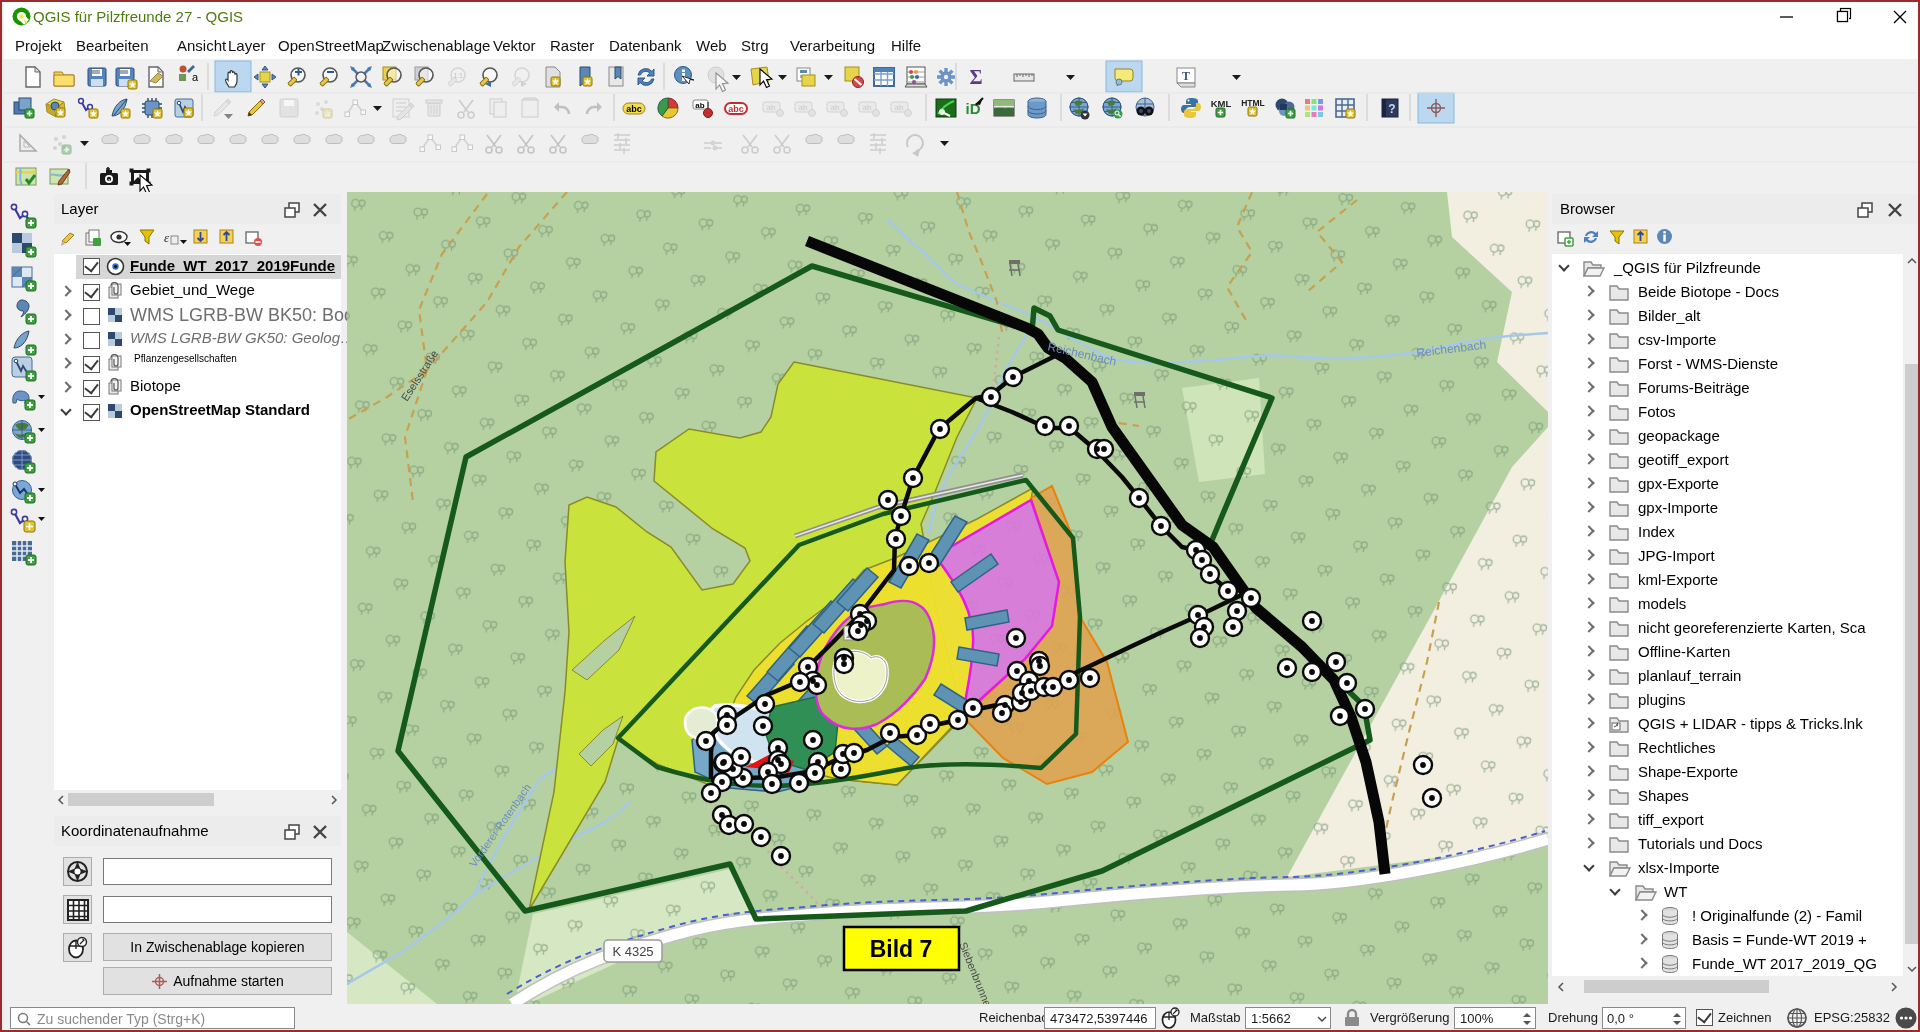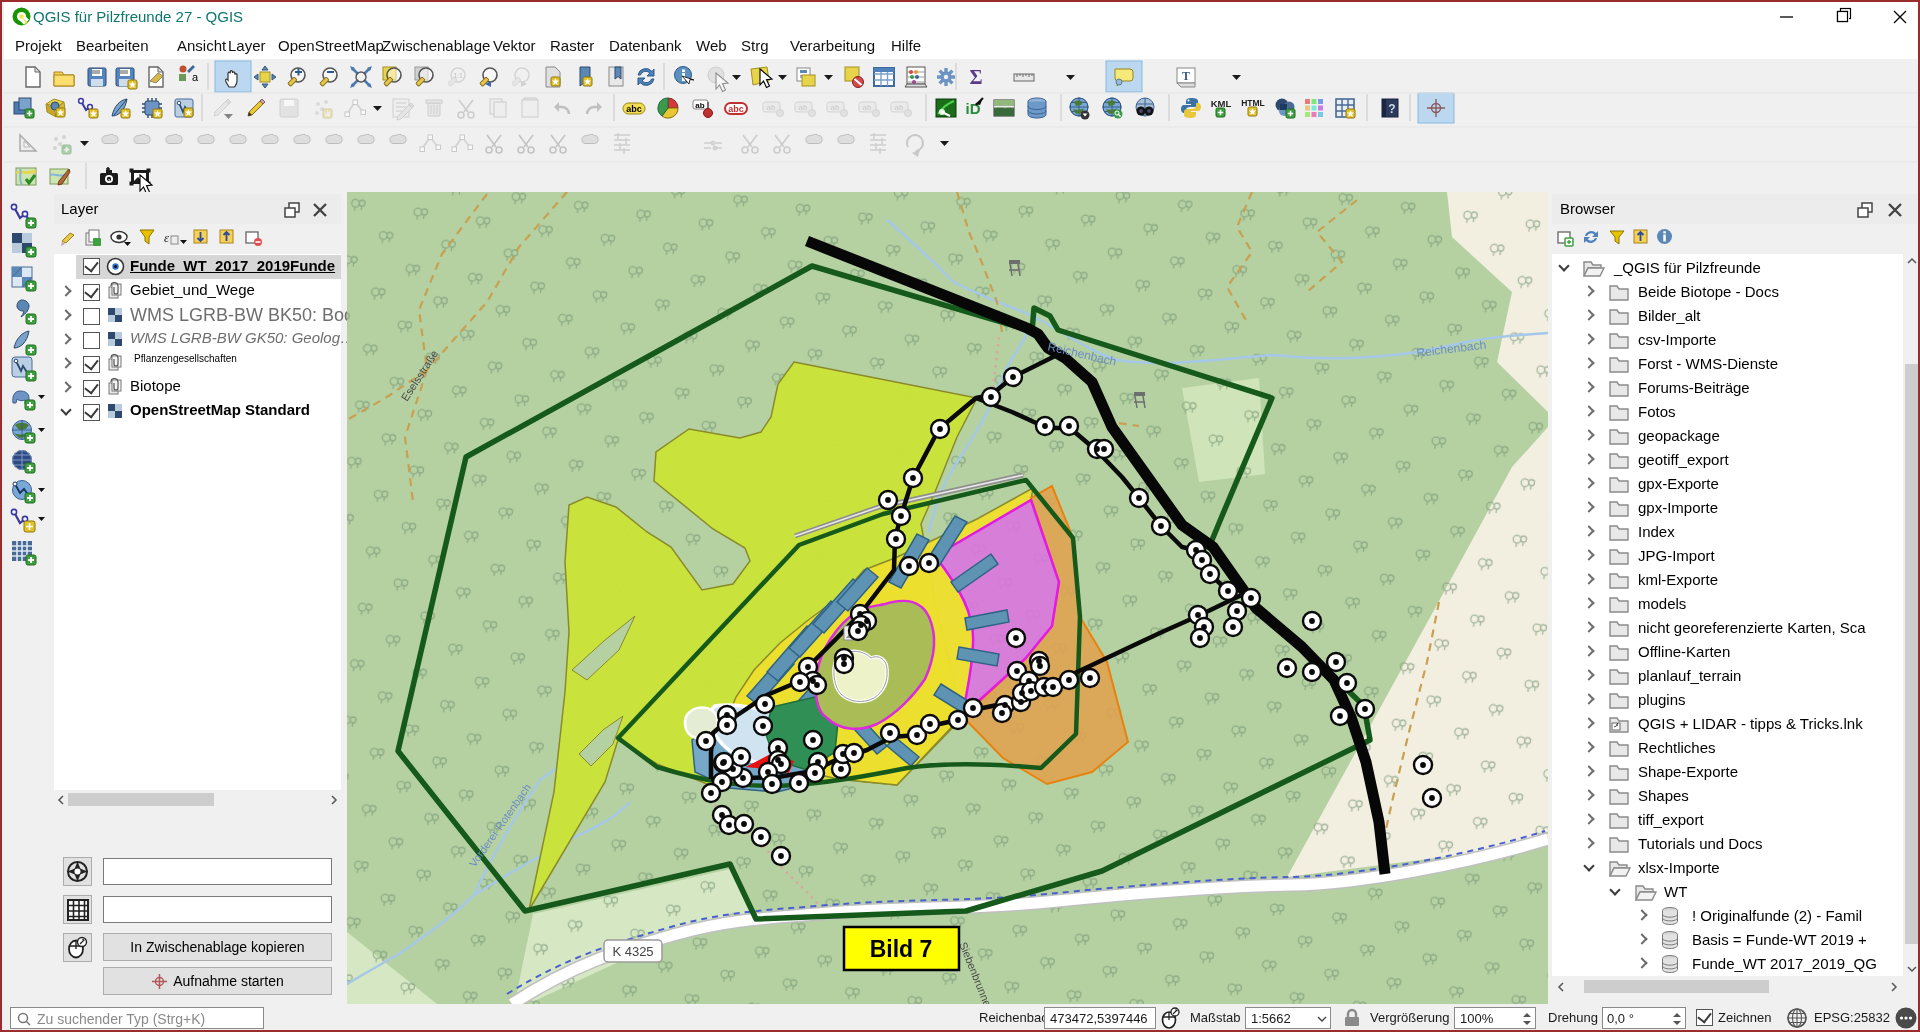--- a/index.html
+++ b/index.html
@@ -1,20 +1,20 @@
 <!DOCTYPE html>
 <html><head>
 <meta charset="utf-8">
 <style>
   * { margin:0; padding:0; box-sizing:border-box; }
   html,body { width:1920px; height:1032px; overflow:hidden; font-family:"Liberation Sans",sans-serif; }
   body { background:#f0f0f0; border:2px solid #9c2b2b; position:relative; }
   .abs { position:absolute; } span.abs { white-space:nowrap; }
   #titlebar { left:2px; top:0; width:1916px; height:29px; background:#ffffff; }
-  #titlebar .title { position:absolute; left:29px; top:6px; font-size:15px; color:#0f766e; }
+  #titlebar .title { position:absolute; left:29px; top:6px; font-size:15px; color:#4d7c0f; }
   #menubar { left:2px; top:29px; width:1916px; height:28px; background:#ffffff; }
   #menubar span { position:absolute; top:6px; font-size:15px; color:#111; }
   #toolbars { left:2px; top:57px; width:1916px; height:133px; background:#f0f0f0; }
   .panel-h { background:#ececec; font-size:15px; color:#000; }
   .btn { background:#e1e1e1; border:1px solid #adadad; font-size:14px; color:#000; text-align:center; }
   .inp { background:#ffffff; border:1px solid #7a7a7a; }
   .arrow-r { position:absolute; width:8px; height:8px; border-right:2px solid #6e6e6e; border-bottom:2px solid #6e6e6e; transform:rotate(-45deg); }
   .arrow-d { position:absolute; width:8px; height:8px; border-right:2px solid #3c3c3c; border-bottom:2px solid #3c3c3c; transform:rotate(45deg); }
   .cb { position:absolute; width:17px; height:17px; background:#fff; border:1.4px solid #555; }
   .cb.ck:after { content:""; position:absolute; left:3px; top:0px; width:7px; height:10px; border-right:2px solid #3a3a3a; border-bottom:2px solid #3a3a3a; transform:rotate(38deg); }
@@ -869,20 +869,30 @@
     <div class="abs scroll-th" style="left:14px;top:2px;width:146px;height:13px"></div>
     <svg class="abs" style="left:2px;top:3px" width="10" height="12">
         <path d="M7 2L3 6l4 4" fill="none" stroke="#555" stroke-width="1.5"></path>
       </svg>
     <svg class="abs" style="right:2px;top:3px" width="10" height="12">
         <path d="M3 2l4 4-4 4" fill="none" stroke="#555" stroke-width="1.5"></path>
       </svg>
   </div>
 </div>
 <div class="abs" style="left:50px;top:812px;width:291px;height:188px;background:#f0f0f0">
+  <div class="abs panel-h" style="left:2px;top:2px;width:287px;height:30px">
+    <span class="abs" style="left:7px;top:6px">Koordinatenaufnahme</span>
+    <svg class="abs" style="right:40px;top:7px" width="18" height="18">
+        <rect x="6" y="2" width="10" height="9" fill="#fff" stroke="#444" stroke-width="1.5"></rect>
+        <rect x="2" y="7" width="10" height="9" fill="#fff" stroke="#444" stroke-width="1.5"></rect>
+      </svg>
+    <svg class="abs" style="right:12px;top:7px" width="18" height="18">
+        <path d="M3 3l12 12M15 3L3 15" stroke="#444" stroke-width="2.4"></path>
+      </svg>
+  </div>
   <div class="abs btn" style="left:11px;top:43px;width:29px;height:29px"></div>
   <svg class="abs" style="left:14px;top:46px" width="23" height="23">
       <circle cx="11.5" cy="11.5" r="9.5" fill="none" stroke="#222" stroke-width="2"></circle>
       <path d="M11.5 1.5l4 10-4 10-4-10z" fill="#222"></path>
       <path d="M1.5 11.5l10-4 10 4-10 4z" fill="#222"></path>
       <circle cx="11.5" cy="11.5" r="3" fill="#fff"></circle>
     </svg>
   <div class="abs inp" style="left:51px;top:44px;width:229px;height:27px"></div>
   <div class="abs btn" style="left:11px;top:81px;width:29px;height:29px"></div>
   <svg class="abs" style="left:15px;top:85px" width="22" height="22">
@@ -1654,21 +1664,21 @@
     <svg class="abs" style="left:4px;top:3px" width="10" height="12">
         <path d="M7 2L3 6l4 4" fill="none" stroke="#555" stroke-width="1.5"></path>
       </svg>
     <svg class="abs" style="right:4px;top:3px" width="10" height="12">
         <path d="M3 2l4 4-4 4" fill="none" stroke="#555" stroke-width="1.5"></path>
       </svg>
   </div>
 </div>
 
 <div class="abs" style="left:2px;top:1002px;width:1916px;height:28px;background:#f0f0f0;font-size:13px;color:#1a1a1a">
-  <div class="abs inp" style="left:6px;top:3px;width:254px;height:22px;border-color:#8a8a8a">
+  <div class="abs inp" style="left:6px;top:3px;width:285px;height:22px;border-color:#8a8a8a">
     <svg class="abs" style="left:5px;top:3px" width="16" height="16">
         <circle cx="7" cy="7" r="4.5" fill="none" stroke="#777" stroke-width="1.5"></circle>
         <path d="M10.5 10.5l3.5 3.5" stroke="#777" stroke-width="1.5"></path>
       </svg>
     <span class="abs" style="left:26px;top:3px;color:#8a8a8a;font-size:14px">Zu suchender Typ (Strg+K)</span>
   </div>
   <span class="abs" style="left:975px;top:6px">Reichenbach</span>
   <div class="abs inp" style="left:1040px;top:3px;width:112px;height:22px;border-color:#8a8a8a">
       <span class="abs" style="left:5px;top:3px">473472,5397446</span>
     </div>

